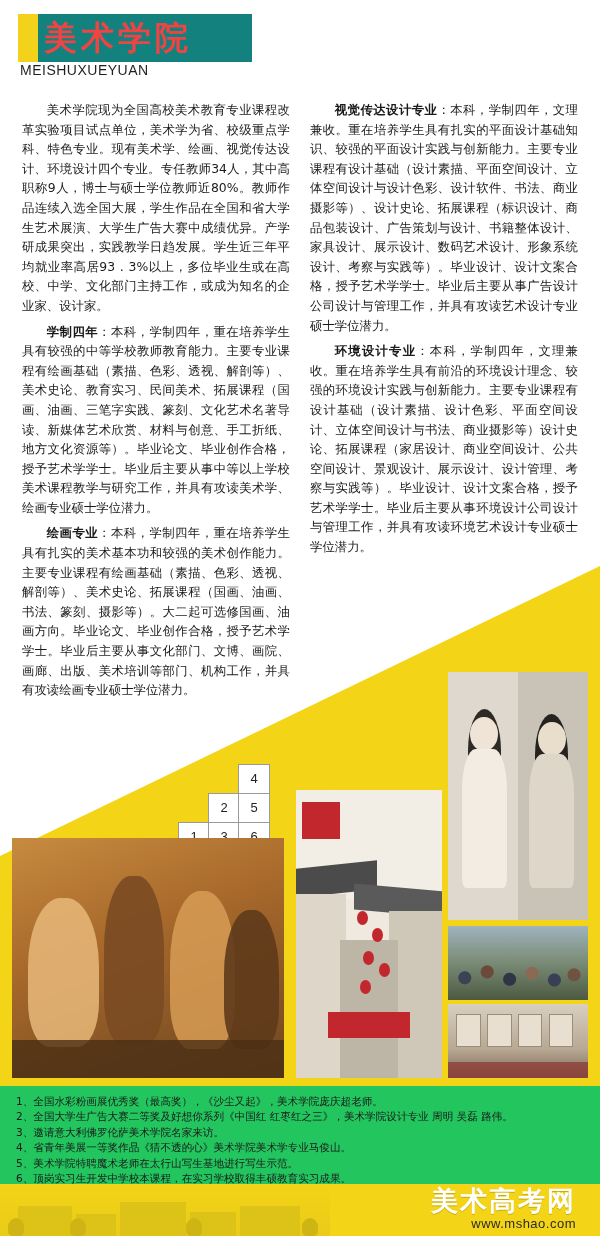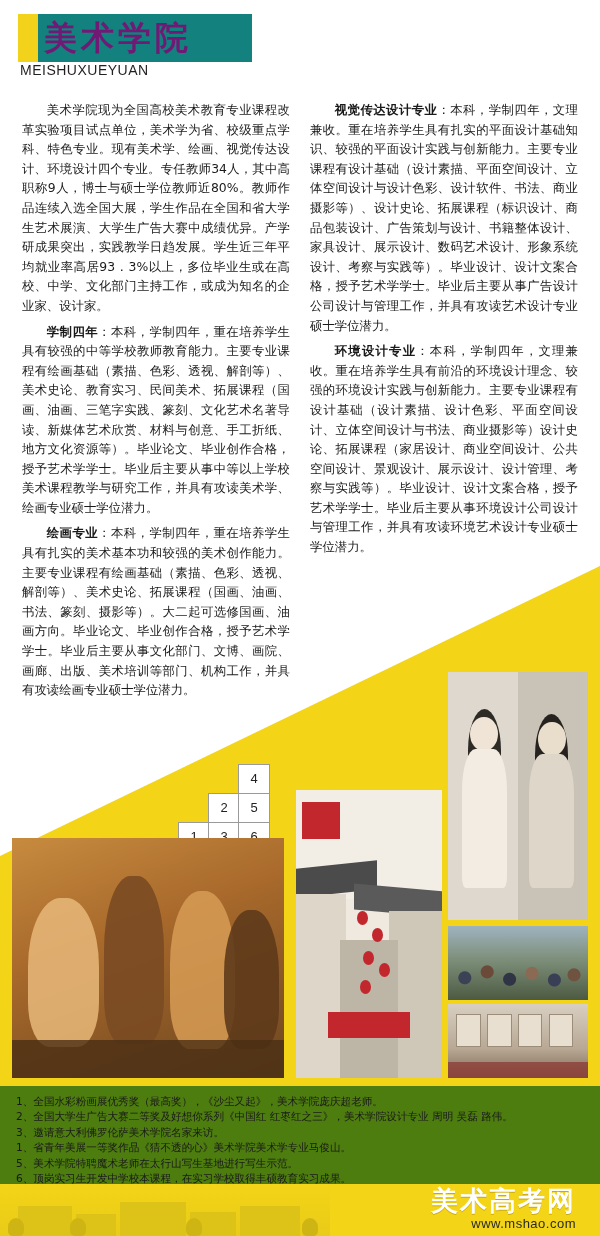--- a/index.html
+++ b/index.html
@@ -40,21 +40,21 @@
   }
   .header-title {
     position: absolute;
     left: 44px; top: 16px;
     width: 210px;
     height: 44px;
     line-height: 44px;
     font-size: 33px;
     font-weight: bold;
     letter-spacing: 4px;
-    color: #701a75;
+    color: #ef4444;
     font-family: "DejaVu Sans", "Liberation Sans", sans-serif;
   }
   .header-subtitle {
     position: absolute;
     left: 20px; top: 62px;
     font-size: 14px;
     letter-spacing: 0.5px;
     color: #231f20;
   }
 
@@ -176,21 +176,21 @@
   .p5 .frame { position:absolute; top:14%; width:16%; height:42%; background:#e8dfd0; border:1px solid #9a8d79;}
   .p5 .f1{left:6%;} .p5 .f2{left:28%;} .p5 .f3{left:50%;} .p5 .f4{left:72%;}
   .p5 .red { position:absolute; left:0; bottom:0; width:100%; height:22%; background:#8d3a33; opacity:.75;}
 
   
   .notes {
     position: absolute;
     left: 0; top: 1086px;
     width: 600px;
     height: 98px;
-    background: #4d7c0f;
+    background: #22c55e;
     padding: 8px 16px 0 16px;
     box-sizing: border-box;
   }
   .note {
     font-size: 10.6px;
     line-height: 15.4px;
     color: #1a1a1a;
     font-family: "DejaVu Sans", "Liberation Sans", sans-serif;
     white-space: nowrap;
   }
@@ -345,21 +345,21 @@
       <div class="frame f3"></div>
         <div class="frame f4"></div>
       <div class="red"></div>
     </div>
   </div>
 
   <div class="notes">
     <div class="note">1、全国水彩粉画展优秀奖（最高奖），《沙尘又起》，美术学院庞庆超老师。</div>
     <div class="note">2、全国大学生广告大赛二等奖及好想你系列《中国红 红枣红之三》，美术学院设计专业 周明 吴磊 路伟。</div>
     <div class="note">3、邀请意大利佛罗伦萨美术学院名家来访。</div>
-    <div class="note">1、省青年美展一等奖作品《猜不透的心》美术学院美术学专业马俊山。</div>
+    <div class="note">4、省青年美展一等奖作品《猜不透的心》美术学院美术学专业马俊山。</div>
     <div class="note">5、美术学院特聘魔术老师在太行山写生基地进行写生示范。</div>
     <div class="note">6、顶岗实习生开发中学校本课程，在实习学校取得丰硕教育实习成果。</div>
   </div>
 
   <div class="bottom">
     <div class="bottom-campus">
       <div class="bld b1"></div>
         <div class="bld b2"></div>
         <div class="bld b3"></div>
       <div class="bld b4"></div>

